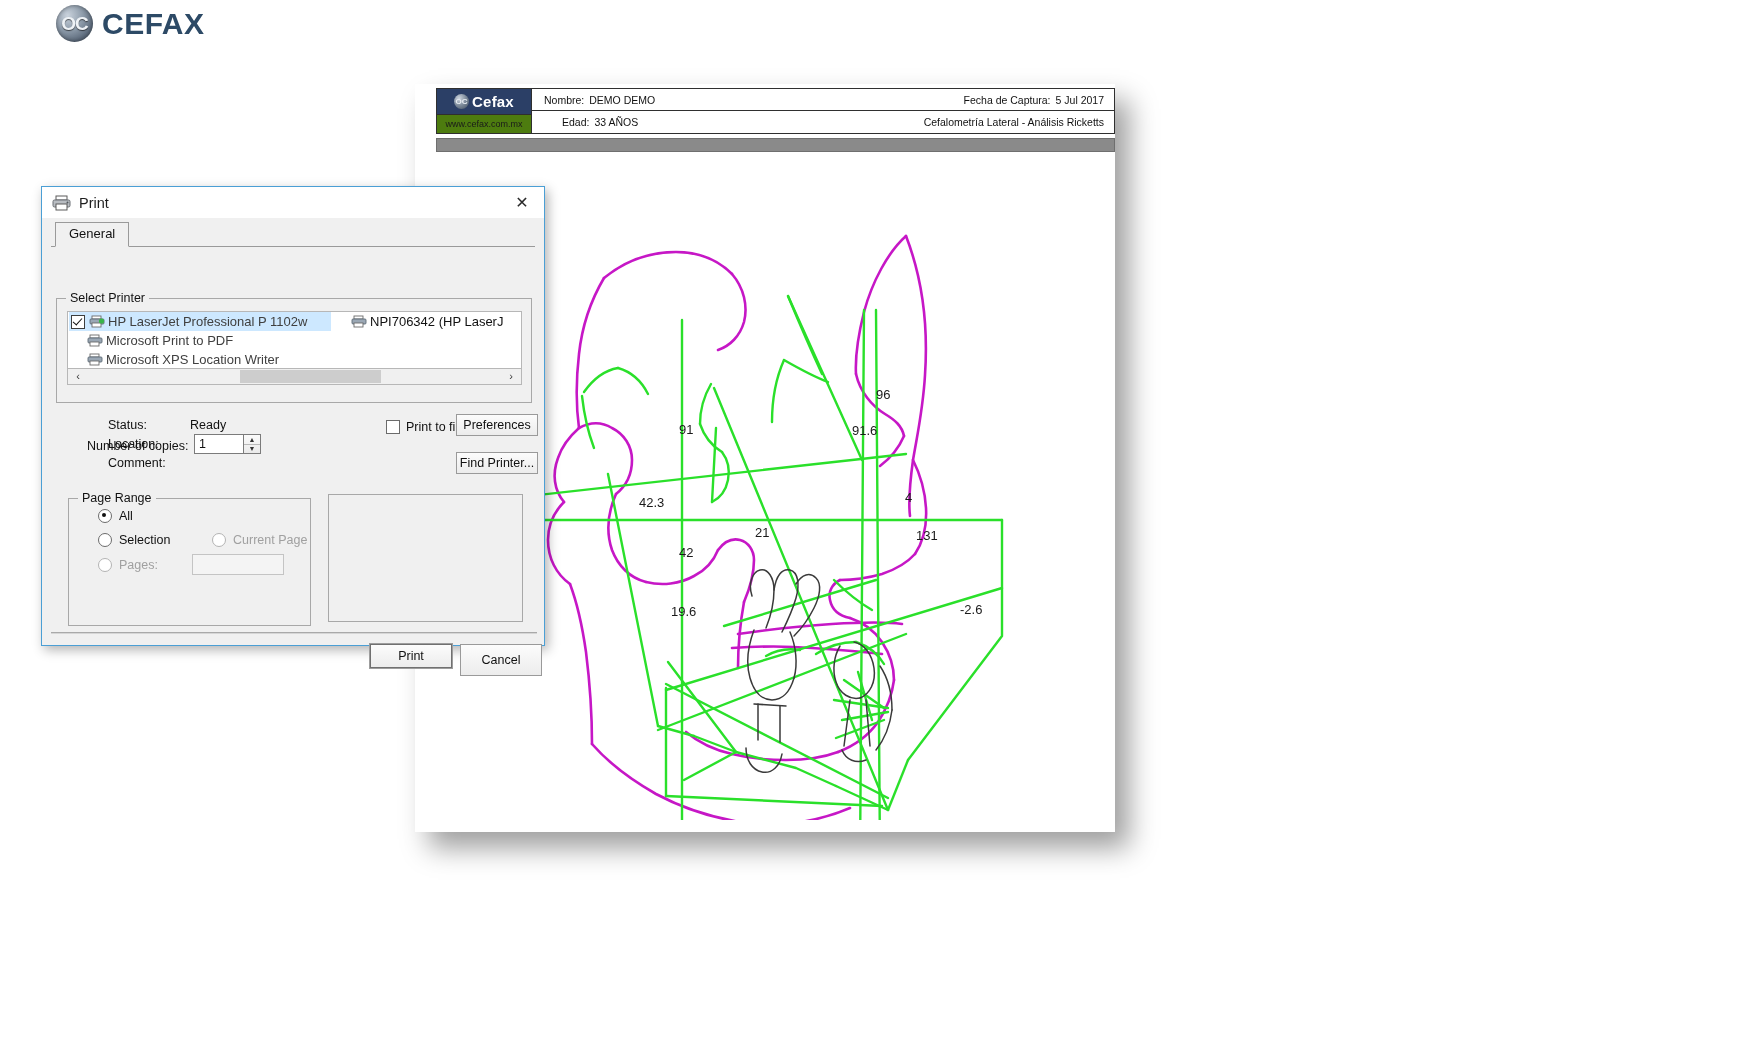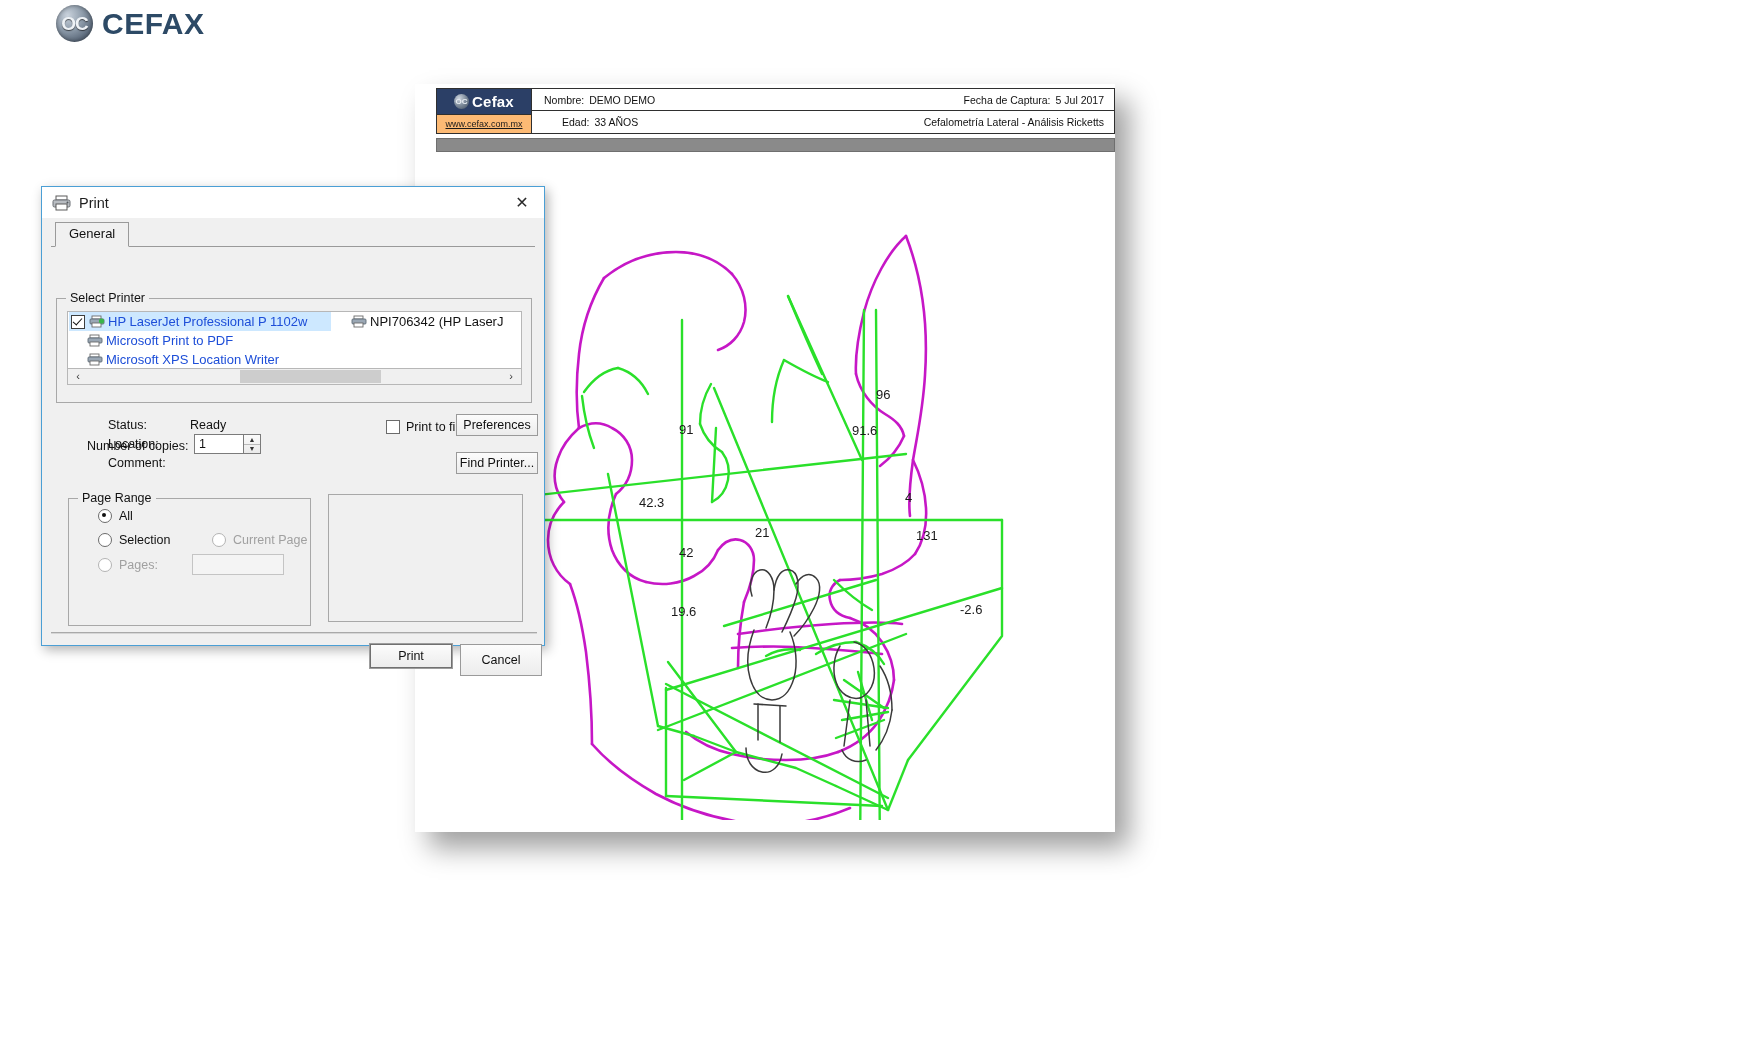--- a/index.html
+++ b/index.html
@@ -112,22 +112,21 @@
     letter-spacing: .2px;
   }
   #hdr-logo-bot {
     height: 18px;
     border-top: 1px solid #2f2f2f;
     display: flex;
     align-items: center;
     justify-content: center;
     font-size: 9px;
     color: #1a1a1a;
-    background: #fdba74;
-    text-decoration: underline;
+    background: #4d7c0f;
   }
   #hdr-fields { flex: 1 1 auto; display: flex; flex-direction: column; }
   .hdr-row {
     height: 22px;
     display: flex;
     align-items: center;
     padding: 0 10px 0 12px;
     font-size: 10.5px;
     color: #111;
     box-sizing: border-box;
@@ -243,21 +242,21 @@
     border: 1px solid #b7b7b7;
     box-sizing: border-box;
     overflow: hidden;
   }
   .printer-row {
     display: flex;
     align-items: center;
     height: 19px;
     padding-left: 3px;
     font-size: 13px;
-    color: #1d4ed8;
+    color: #404040;
     position: relative;
   }
   .printer-row.selected .sel-hl {
     position: absolute;
     left: 1px; top: 0;
     width: 262px; height: 19px;
     background: #cde8ff;
     z-index: 0;
   }
   .printer-row > * { position: relative; z-index: 1; }

